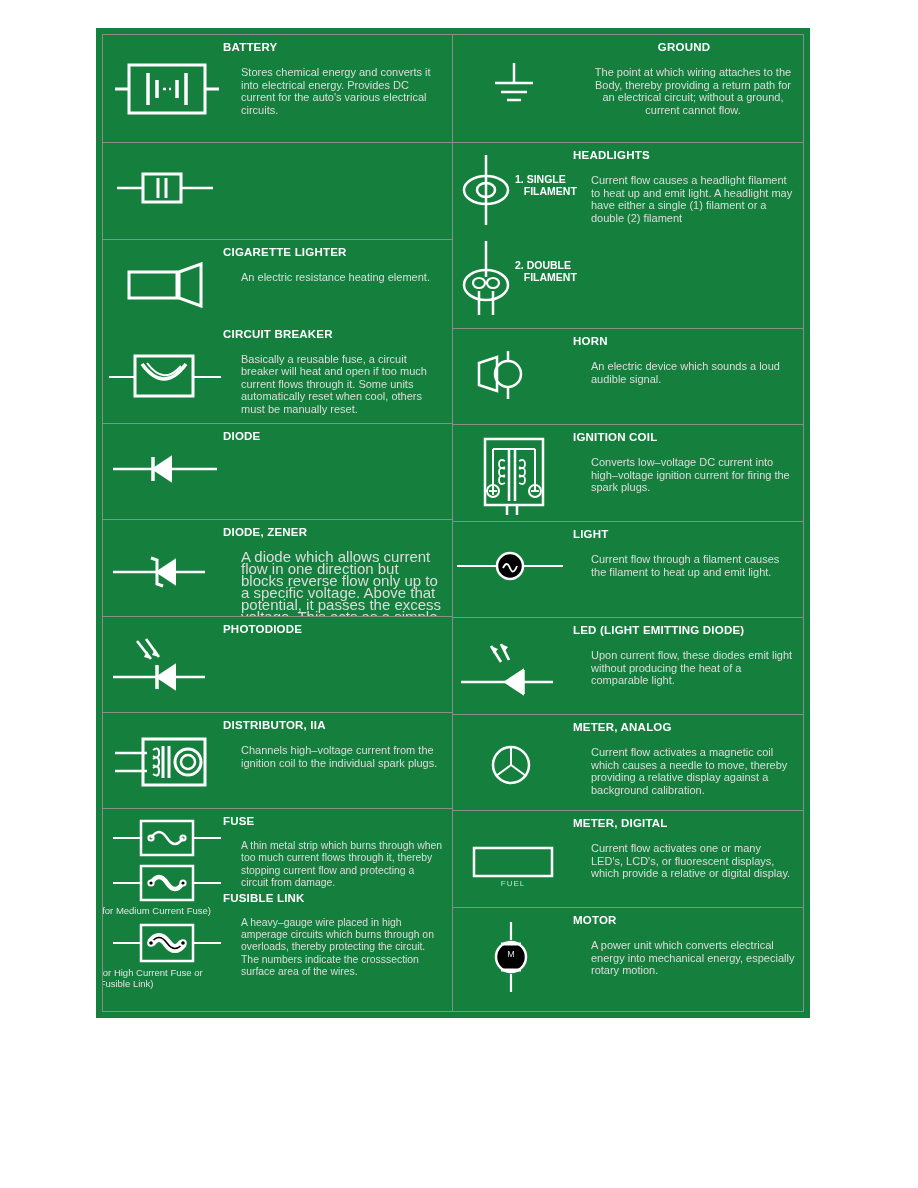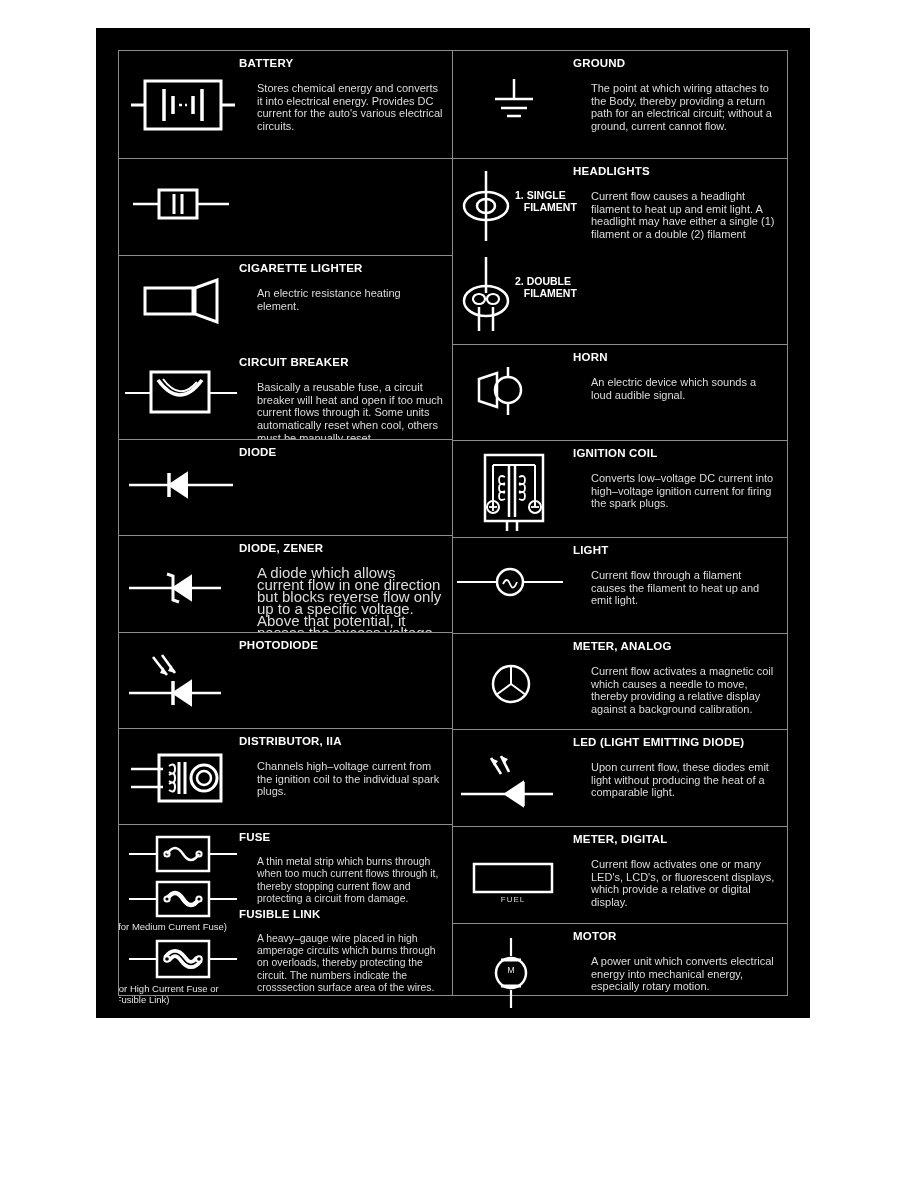--- a/index.html
+++ b/index.html
@@ -15,23 +15,23 @@
     overflow: hidden;
   }
 
   
   #panel {
     position: absolute;
     left: 96px;
     top: 28px;
     width: 714px;
     height: 990px;
-    background: #000000;
+    background: #15803d;
     box-sizing: border-box;
-    padding: 22px;
+    padding: 6px;
   }
   #grid {
     position: relative;
     width: 100%;
     height: 100%;
     border: 1px solid #8c8c8c;
     box-sizing: border-box;
     display: flex;
   }
   .column {
@@ -286,21 +286,21 @@
           <p class="term">FUSE</p>
           <p class="desc" style="font-size:10.4px;line-height:12.4px;">A thin metal strip which burns through when too much current flows through it, thereby stopping current flow and protecting a circuit from damage.</p>
           <p class="term" style="margin-top:2px;">FUSIBLE LINK</p>
           <p class="desc" style="font-size:10.4px;line-height:12.4px;">A heavy–gauge wire placed in high amperage circuits which burns through on overloads, thereby protecting the circuit. The numbers indicate the crosssection surface area of the wires.</p>
         </div>
       </div>
     </div>
 
     <div class="column right">
 
-      <div class="row" style="height:108px;">
+      <div class="row" style="height:108px;text-align:center;">
         <div class="sym-cell">
           <span class="sym" style="left:30px;top:26px;">
             <svg width="62" height="52" viewBox="0 0 62 52">
               <line x1="31" y1="2" x2="31" y2="22" stroke="#fff" stroke-width="2.5"></line>
               <line x1="12" y1="22" x2="50" y2="22" stroke="#fff" stroke-width="2.5"></line>
               <line x1="18" y1="31" x2="44" y2="31" stroke="#fff" stroke-width="2.5"></line>
               <line x1="24" y1="39" x2="38" y2="39" stroke="#fff" stroke-width="2.5"></line>
             </svg>
           </span>
         </div>
@@ -391,57 +391,57 @@
               <path d="M46 20 q4 -8 7 0 q3 8 7 -2" fill="none" stroke="#fff" stroke-width="1.8"></path>
             </svg>
           </span>
         </div>
         <div class="txt-cell">
           <p class="term">LIGHT</p>
           <p class="desc">Current flow through a filament causes the filament to heat up and emit light.</p>
         </div>
       </div>
 
-      <div class="row" style="height:96px;">
-        <div class="sym-cell">
-          <span class="sym" style="left:30px;top:22px;">
-            <svg width="56" height="56" viewBox="0 0 56 56">
-              <circle cx="28" cy="28" r="18" fill="none" stroke="#fff" stroke-width="2.5"></circle>
-              <line x1="28" y1="28" x2="28" y2="10" stroke="#fff" stroke-width="2"></line>
-              <line x1="28" y1="28" x2="13" y2="39" stroke="#fff" stroke-width="2"></line>
-              <line x1="28" y1="28" x2="43" y2="39" stroke="#fff" stroke-width="2"></line>
-            </svg>
-          </span>
-        </div>
-        <div class="txt-cell">
-          <p class="term">METER, ANALOG</p>
-          <p class="desc">Current flow activates a magnetic coil which causes a needle to move, thereby providing a relative display against a background calibration.</p>
-        </div>
-      </div>
-
       <div class="row" style="height:97px;">
         <div class="sym-cell">
           <span class="sym" style="left:8px;top:20px;">
             <svg width="100" height="60" viewBox="0 0 100 60">
               <line x1="0" y1="44" x2="92" y2="44" stroke="#fff" stroke-width="2.5"></line>
               <path d="M62 32 L62 56 L44 44 Z" fill="#fff" stroke="#fff" stroke-width="2"></path>
               <line x1="62" y1="32" x2="62" y2="56" stroke="#fff" stroke-width="3.5"></line>
               <path d="M40 24 L30 8" stroke="#fff" stroke-width="2.6"></path>
               <path d="M30 8 L37 11 L33 16 Z" fill="#fff"></path>
               <path d="M48 22 L40 6" stroke="#fff" stroke-width="2.6"></path>
               <path d="M40 6 L47 9 L43 14 Z" fill="#fff"></path>
             </svg>
           </span>
         </div>
         <div class="txt-cell">
           <p class="term">LED (LIGHT EMITTING DIODE)</p>
           <p class="desc">Upon current flow, these diodes emit light without producing the heat of a comparable light.</p>
         </div>
       </div>
 
+      <div class="row" style="height:96px;">
+        <div class="sym-cell">
+          <span class="sym" style="left:30px;top:22px;">
+            <svg width="56" height="56" viewBox="0 0 56 56">
+              <circle cx="28" cy="28" r="18" fill="none" stroke="#fff" stroke-width="2.5"></circle>
+              <line x1="28" y1="28" x2="28" y2="10" stroke="#fff" stroke-width="2"></line>
+              <line x1="28" y1="28" x2="13" y2="39" stroke="#fff" stroke-width="2"></line>
+              <line x1="28" y1="28" x2="43" y2="39" stroke="#fff" stroke-width="2"></line>
+            </svg>
+          </span>
+        </div>
+        <div class="txt-cell">
+          <p class="term">METER, ANALOG</p>
+          <p class="desc">Current flow activates a magnetic coil which causes a needle to move, thereby providing a relative display against a background calibration.</p>
+        </div>
+      </div>
+
       <div class="row" style="height:97px;">
         <div class="sym-cell">
           <span class="sym" style="left:18px;top:34px;">
             <svg width="84" height="34" viewBox="0 0 84 34">
               <rect x="3" y="3" width="78" height="28" fill="none" stroke="#fff" stroke-width="2.5"></rect>
             </svg>
             <span style="position:absolute;left:0;top:34px;width:84px;text-align:center;color:#d8d8d8;font-size:8px;letter-spacing:1px;">FUEL</span>
           </span>
         </div>
         <div class="txt-cell">

